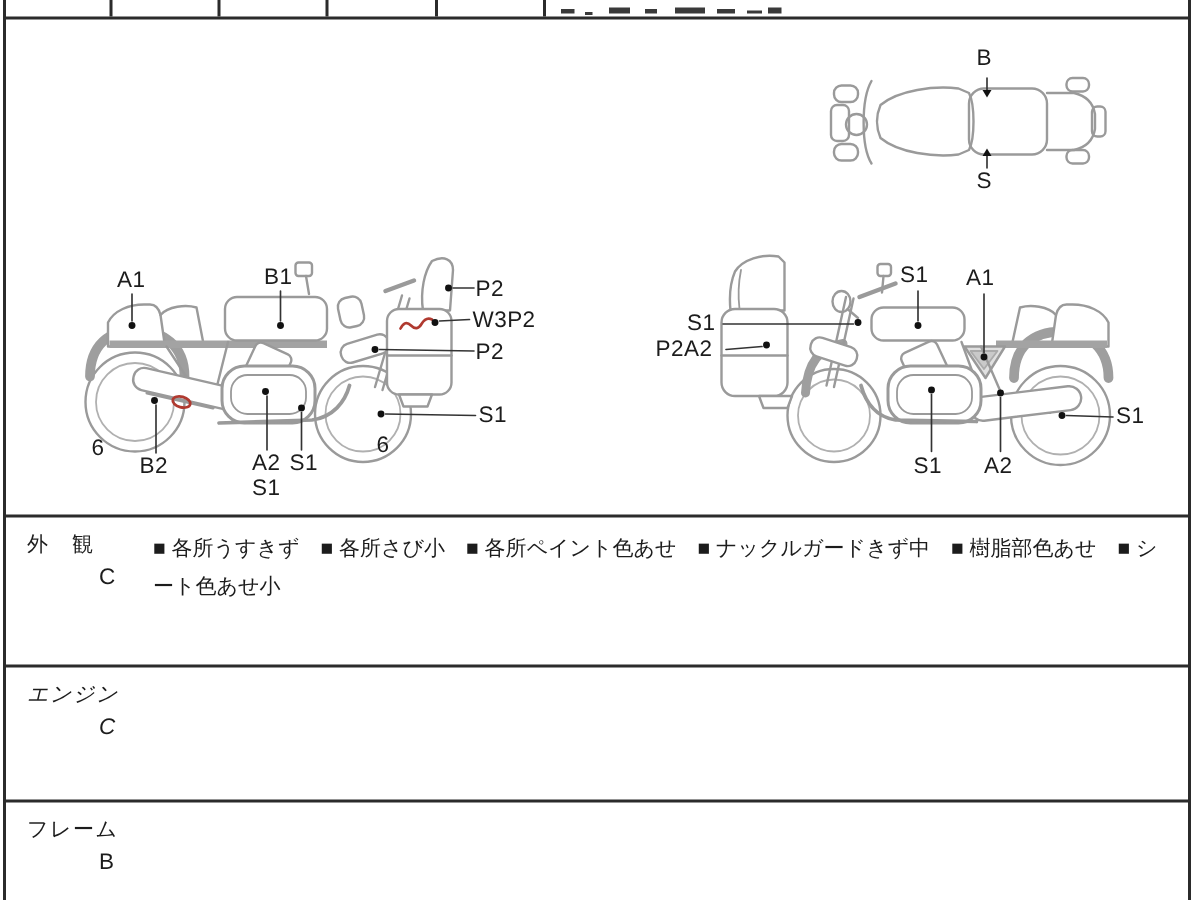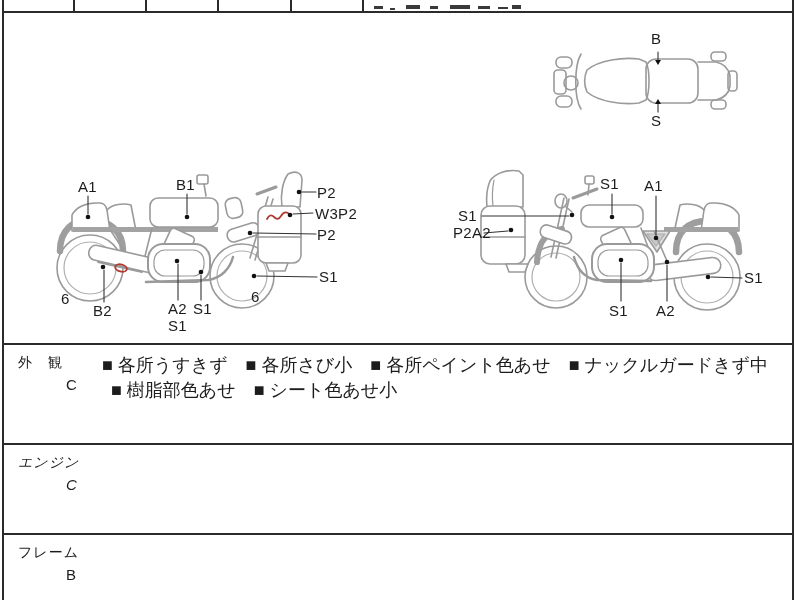--- a/index.html
+++ b/index.html
@@ -25,21 +25,21 @@
   
   .diagram-svg{position:absolute;left:0;top:0;width:800px;height:345px;}
   .lbl{position:absolute;font-size:15px;font-weight:500;letter-spacing:.3px;white-space:nowrap;color:var(--text);line-height:1;}
   
   .cond{position:absolute;left:4px;top:343px;width:789px;height:257px;display:flex;flex-direction:column;gap:40px;}
   .crow{display:flex;border-top:2px solid var(--border);box-sizing:border-box;}
   .crow.r1{height:78px;} .crow.r2{height:52px;font-style:italic;} .crow.r3{height:64px;} .crow.r4{flex:1;font-weight:bold;}
   .cat{width:98px;flex:0 0 98px;}
   .cat .name{margin:9px 0 0 14px;font-size:14px;letter-spacing:1px;}
   .cat .grade{margin:4px 0 0 62px;font-size:15px;}
-  .items{flex:1;margin:8px 12px 0 0;font-size:18px;line-height:25px;word-break:break-all;}
+  .items{flex:1;margin:8px 12px 0 0;font-size:14px;line-height:25px;word-break:break-all;}
 </style>
 </head>
 <body>
 
 <div class="sheet">
 
   <div class="top-strip">
     <div class="cellline" style="left:0px"></div>
     <div class="cellline" style="left:71px"></div>
     <div class="cellline" style="left:143px"></div>
@@ -203,21 +203,21 @@
   <div class="lbl" style="left:317px;top:227px">P2</div>
   <div class="lbl" style="left:319px;top:269px">S1</div>
   <div class="lbl" style="left:61px;top:291px">6</div>
   <div class="lbl" style="left:93px;top:303px">B2</div>
   <div class="lbl" style="left:168px;top:301px">A2</div>
   <div class="lbl" style="left:193px;top:301px">S1</div>
   <div class="lbl" style="left:168px;top:318px">S1</div>
   <div class="lbl" style="left:251px;top:289px">6</div>
 
   <div class="lbl" style="left:458px;top:208px">S1</div>
-  <div class="lbl" style="left:453px;top:225px">P2A2</div>
+  <div class="lbl" style="left:437px;top:225px">P2A2</div>
   <div class="lbl" style="left:600px;top:176px">S1</div>
   <div class="lbl" style="left:644px;top:178px">A1</div>
   <div class="lbl" style="left:609px;top:303px">S1</div>
   <div class="lbl" style="left:656px;top:303px">A2</div>
   <div class="lbl" style="left:744px;top:270px">S1</div>
 
   <div class="cond">
     <div class="crow r1">
       <div class="cat">
         <div class="name">外　観</div>

